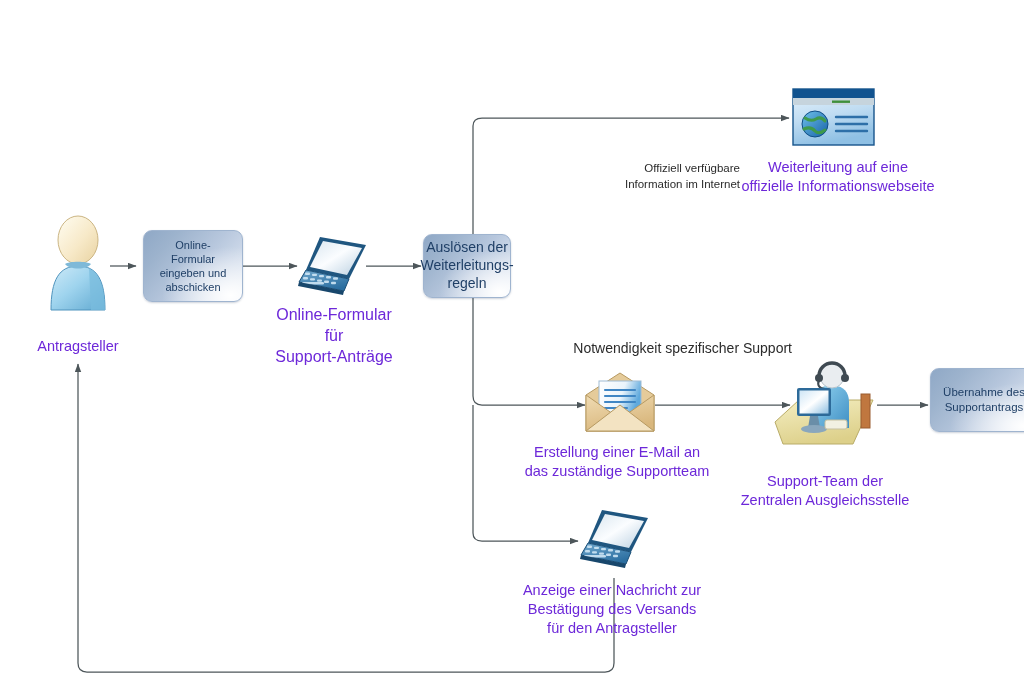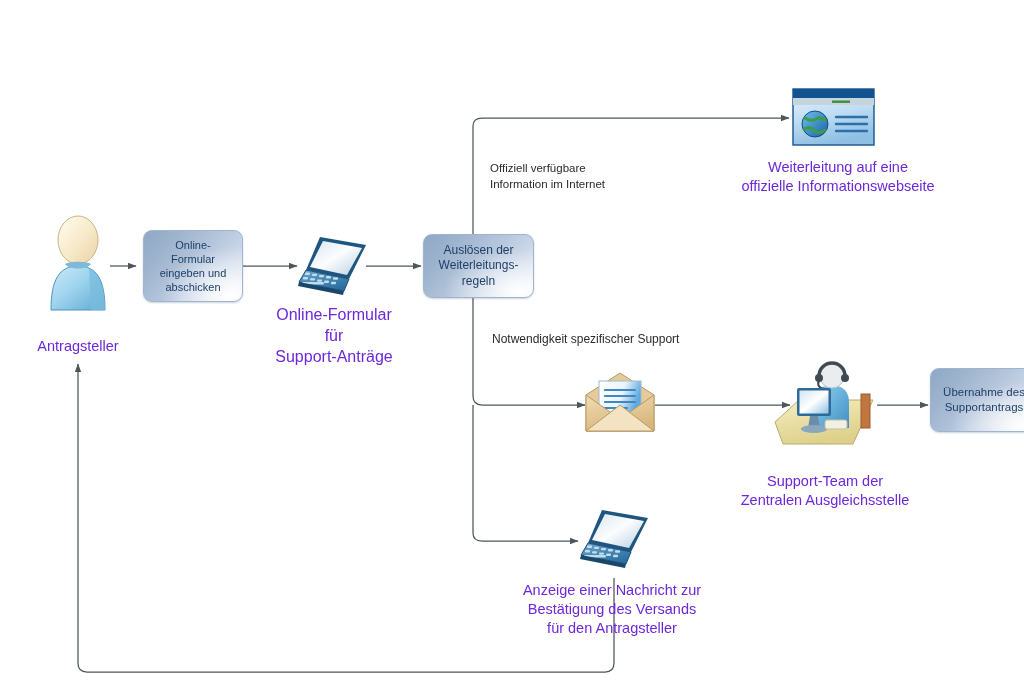--- a/index.html
+++ b/index.html
@@ -23,21 +23,21 @@
   .pbox span{display:block;padding:0 5px;}
 
   
   .cap{
     position:absolute;z-index:5;color:#6d28d9;text-align:center;
     line-height:1.3;white-space:pre-line;
   }
   
   .elabel{
     position:absolute;z-index:5;color:#2b2b2b;line-height:1.38;
-    white-space:pre-line;text-align:left;
+    white-space:pre-line;text-align:right;
   }
   .icon{position:absolute;z-index:3;}
 </style>
 </head>
 <body>
 
 <div id="canvas">
 
   <svg class="layer" id="lines" viewBox="0 0 1024 693">
     <defs>
@@ -216,46 +216,48 @@
     <path d="M3,50 L48,59 L47,63 L2,54 Z" fill="#18476c"></path>
   </svg>
 
   <div class="pbox" style="left:143px;top:230px;width:100px;height:72px;font-size:11px;">
     <span style="white-space:pre-line;">Online-
 Formular
 eingeben und
 abschicken</span>
   </div>
 
-  <div class="pbox" style="left:423px;top:234px;width:111px;height:64px;font-size:12px;">
+  <div class="pbox" style="left:423px;top:234px;width:88px;height:64px;font-size:14px;">
     <span style="white-space:pre-line;">Auslösen der
 Weiterleitungs-
 regeln</span>
   </div>
 
   <div class="pbox" style="left:930px;top:368px;width:108px;height:64px;font-size:11.5px;">
     <span style="white-space:pre-line;">Übernahme des
 Supportantrags</span>
   </div>
 
   <div class="cap" style="left:0px;top:337px;width:156px;font-size:14.5px;">Antragsteller</div>
 
   <div class="cap" style="left:239px;top:305px;width:190px;font-size:16px;">Online-Formular
 für
 Support-Anträge</div>
 
   <div class="cap" style="left:722px;top:158px;width:232px;font-size:14.5px;">Weiterleitung auf eine
 offizielle Informationswebseite</div>
 
+  <div class="cap" style="left:493px;top:443px;width:248px;font-size:14.5px;">Erstellung einer E-Mail an
+das zuständige Supportteam</div>
 
   <div class="cap" style="left:494px;top:581px;width:236px;font-size:14.5px;">Anzeige einer Nachricht zur
 Bestätigung des Versands
 für den Antragsteller</div>
 
   <div class="cap" style="left:721px;top:472px;width:208px;font-size:14.5px;">Support-Team der
 Zentralen Ausgleichsstelle</div>
 
   <div class="elabel" style="left:490px;top:161px;width:250px;font-size:11.5px;">Offiziell verfügbare
 Information im Internet</div>
 
-  <div class="elabel" style="left:477px;top:331px;width:300px;font-size:12px;padding-left:15px;">Notwendigkeit spezifischer Support</div>
+  <div class="elabel" style="left:477px;top:339px;width:300px;font-size:14px;padding-left:15px;">Notwendigkeit spezifischer Support</div>
 
 </div>
 
 </body></html>

